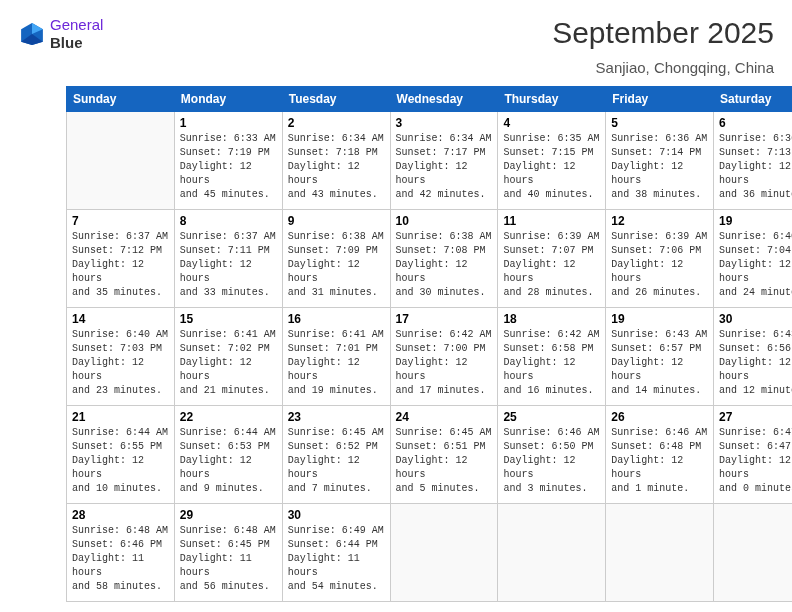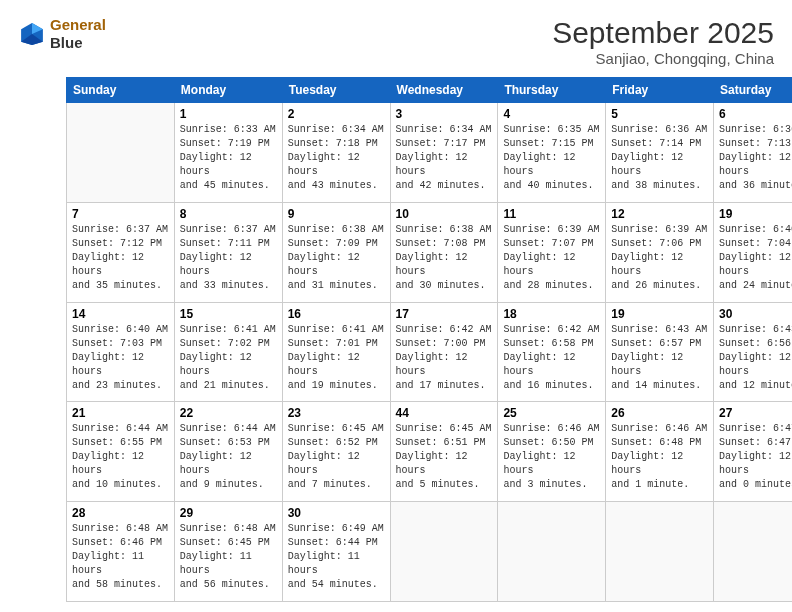--- a/index.html
+++ b/index.html
@@ -36,20 +36,21 @@
       text-align: right;
     }
     .main-title {
       font-size: 30px;
       color: #333;
       font-weight: normal;
     }
     .sub-title {
       font-size: 15px;
       color: #555;
+      margin-top: 9px;
     }
     .calendar {
       width: 100%;
       border-collapse: collapse;
       flex: 1;
       font-size: 10px;
       margin-left: 48px;
     }
     .calendar th {
       background-color: #1565c0;
@@ -91,21 +92,21 @@
 
 <div class="page">
   <div class="header">
     <div class="logo">
       <svg class="logo-icon" viewBox="0 0 36 36">
         <polygon points="18,4 32,12 32,28 18,32 4,28 4,12" fill="#1565c0"></polygon>
         <polygon points="18,4 32,12 18,18" fill="#42a5f5"></polygon>
         <polygon points="18,18 32,28 18,32 4,28" fill="#0d47a1"></polygon>
       </svg>
       <div>
-        <div style="font-size:15px;font-weight:bold;color:#a16207;line-height:1.2;">General</div>
+        <div style="font-size:15px;font-weight:normal;color:#6d28d9;line-height:1.2;">General</div>
         <div style="font-size:15px;font-weight:bold;color:#333;line-height:1.2;">Blue</div>
       </div>
     </div>
     <div class="title-block">
       <div class="main-title">September 2025</div>
       <div class="sub-title">Sanjiao, Chongqing, China</div>
     </div>
   </div>
 
   <table class="calendar">
@@ -284,21 +285,21 @@
 and 9 minutes.</div>
           </td>
           <td>
             <div class="day-num">23</div>
             <div class="day-info" style="white-space: pre-line;">Sunrise: 6:45 AM
 Sunset: 6:52 PM
 Daylight: 12 hours
 and 7 minutes.</div>
           </td>
           <td>
-            <div class="day-num">44</div>
+            <div class="day-num">24</div>
             <div class="day-info" style="white-space: pre-line;">Sunrise: 6:45 AM
 Sunset: 6:51 PM
 Daylight: 12 hours
 and 5 minutes.</div>
           </td>
           <td>
             <div class="day-num">25</div>
             <div class="day-info" style="white-space: pre-line;">Sunrise: 6:46 AM
 Sunset: 6:50 PM
 Daylight: 12 hours

